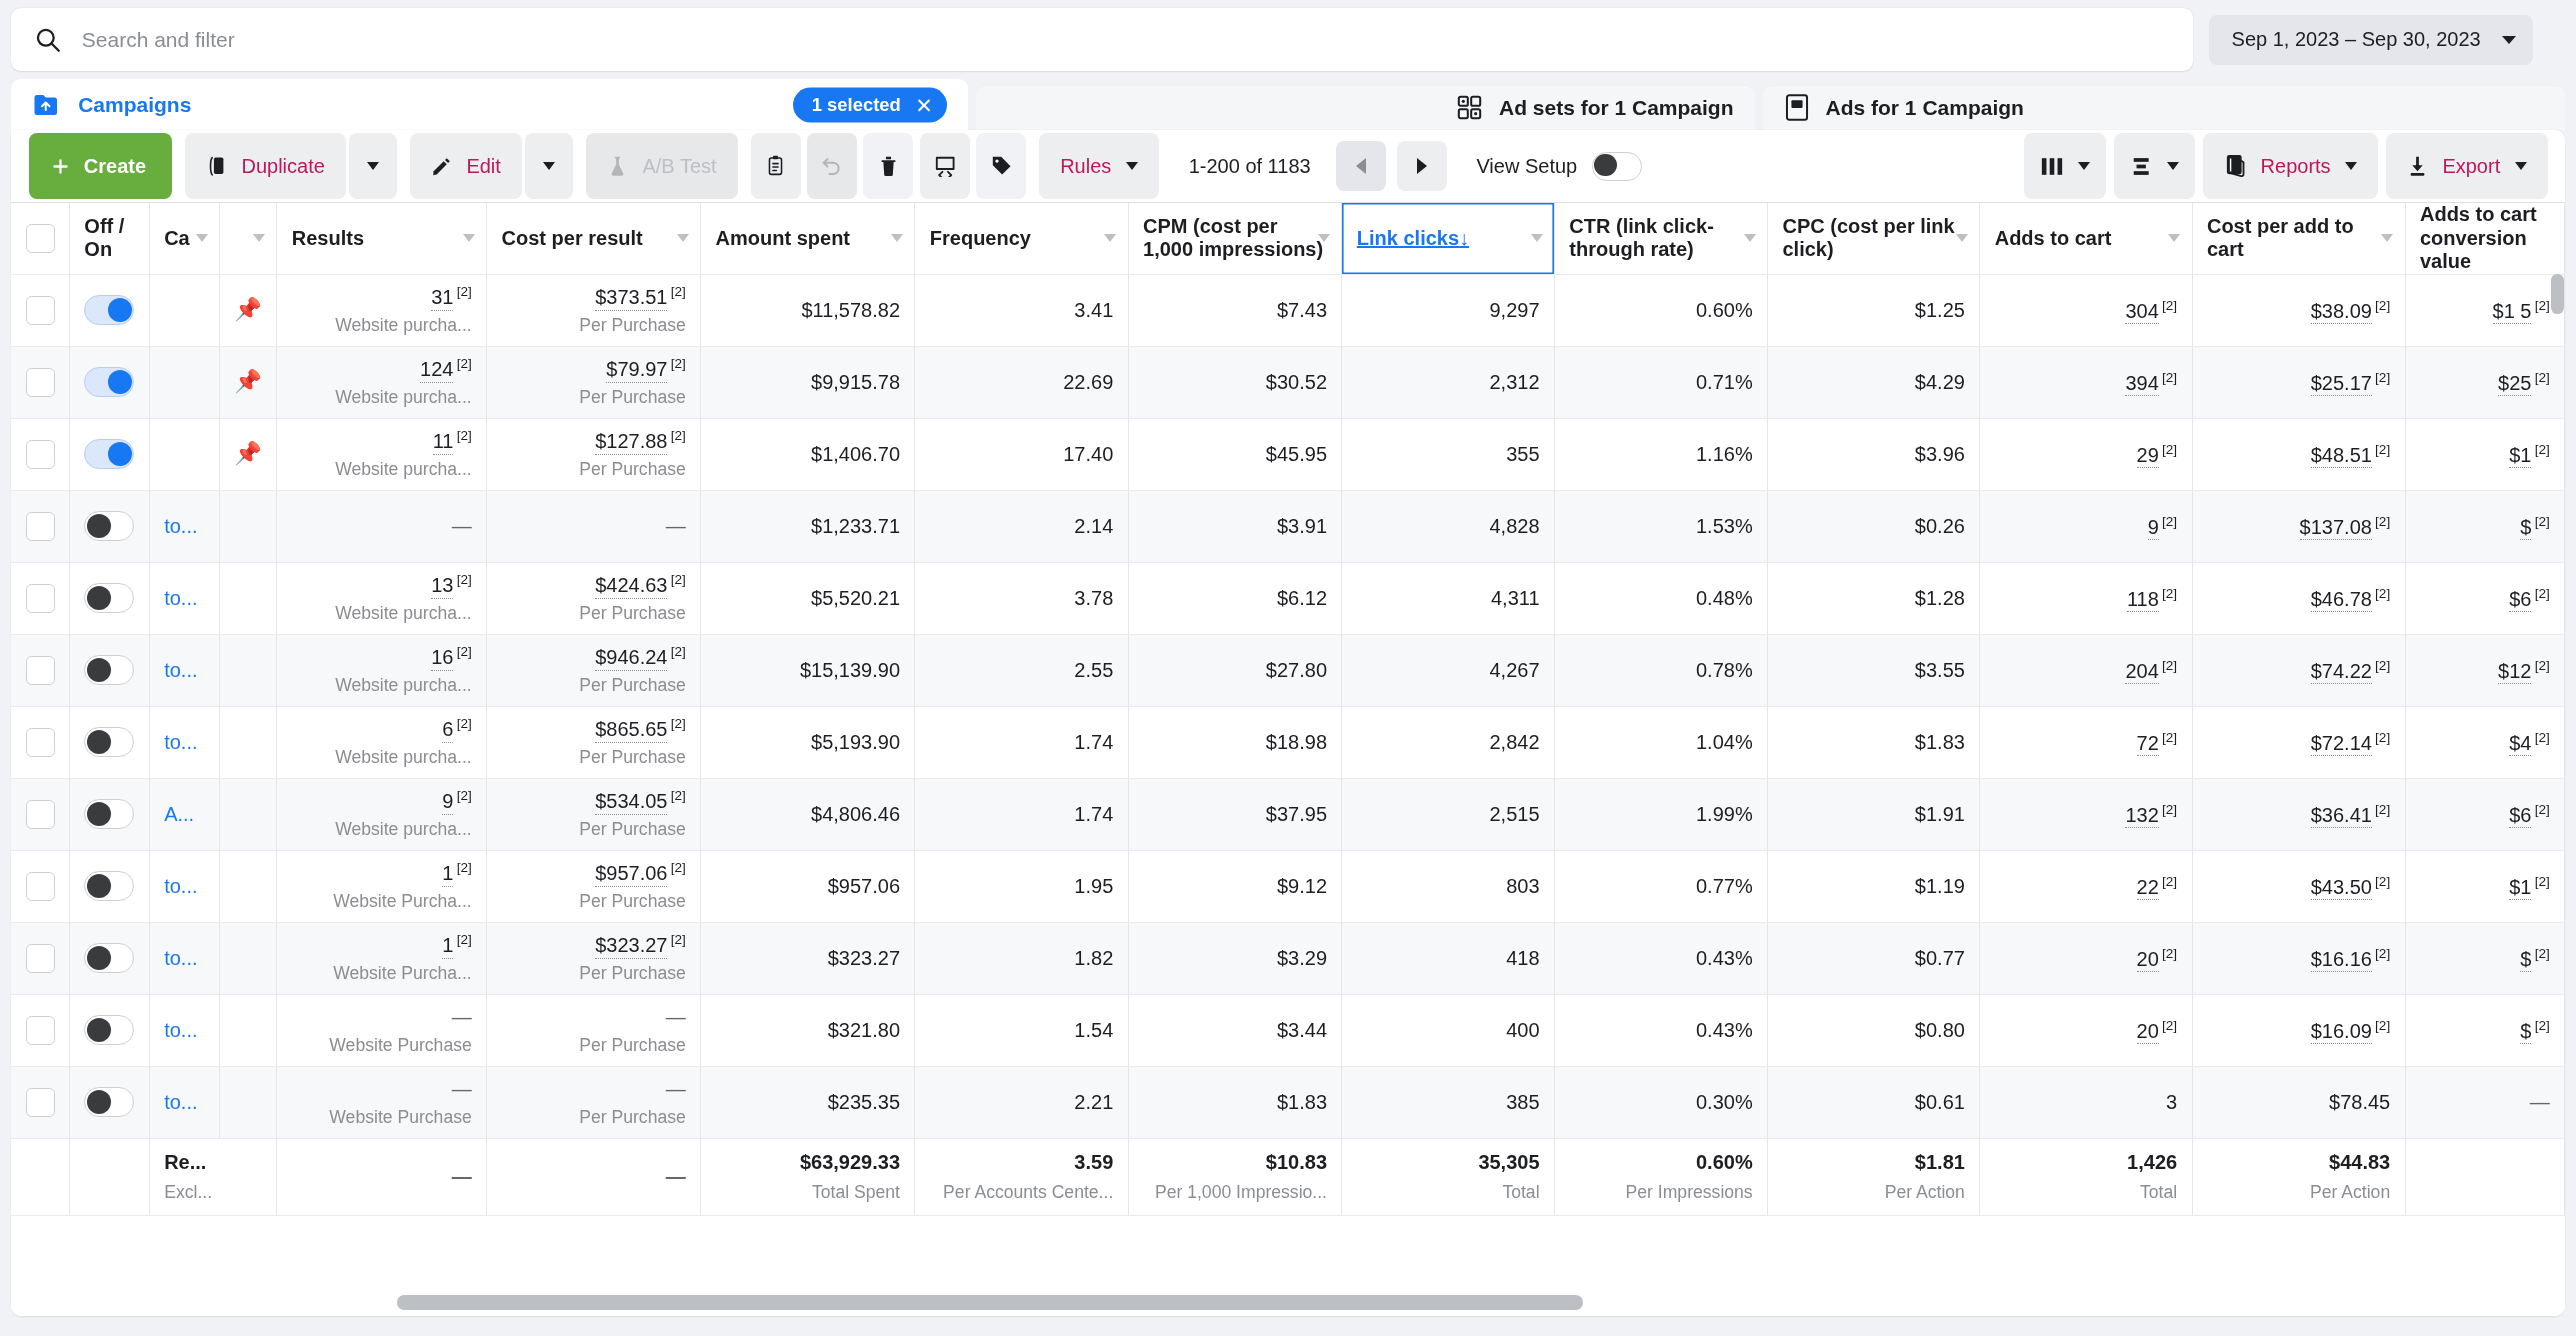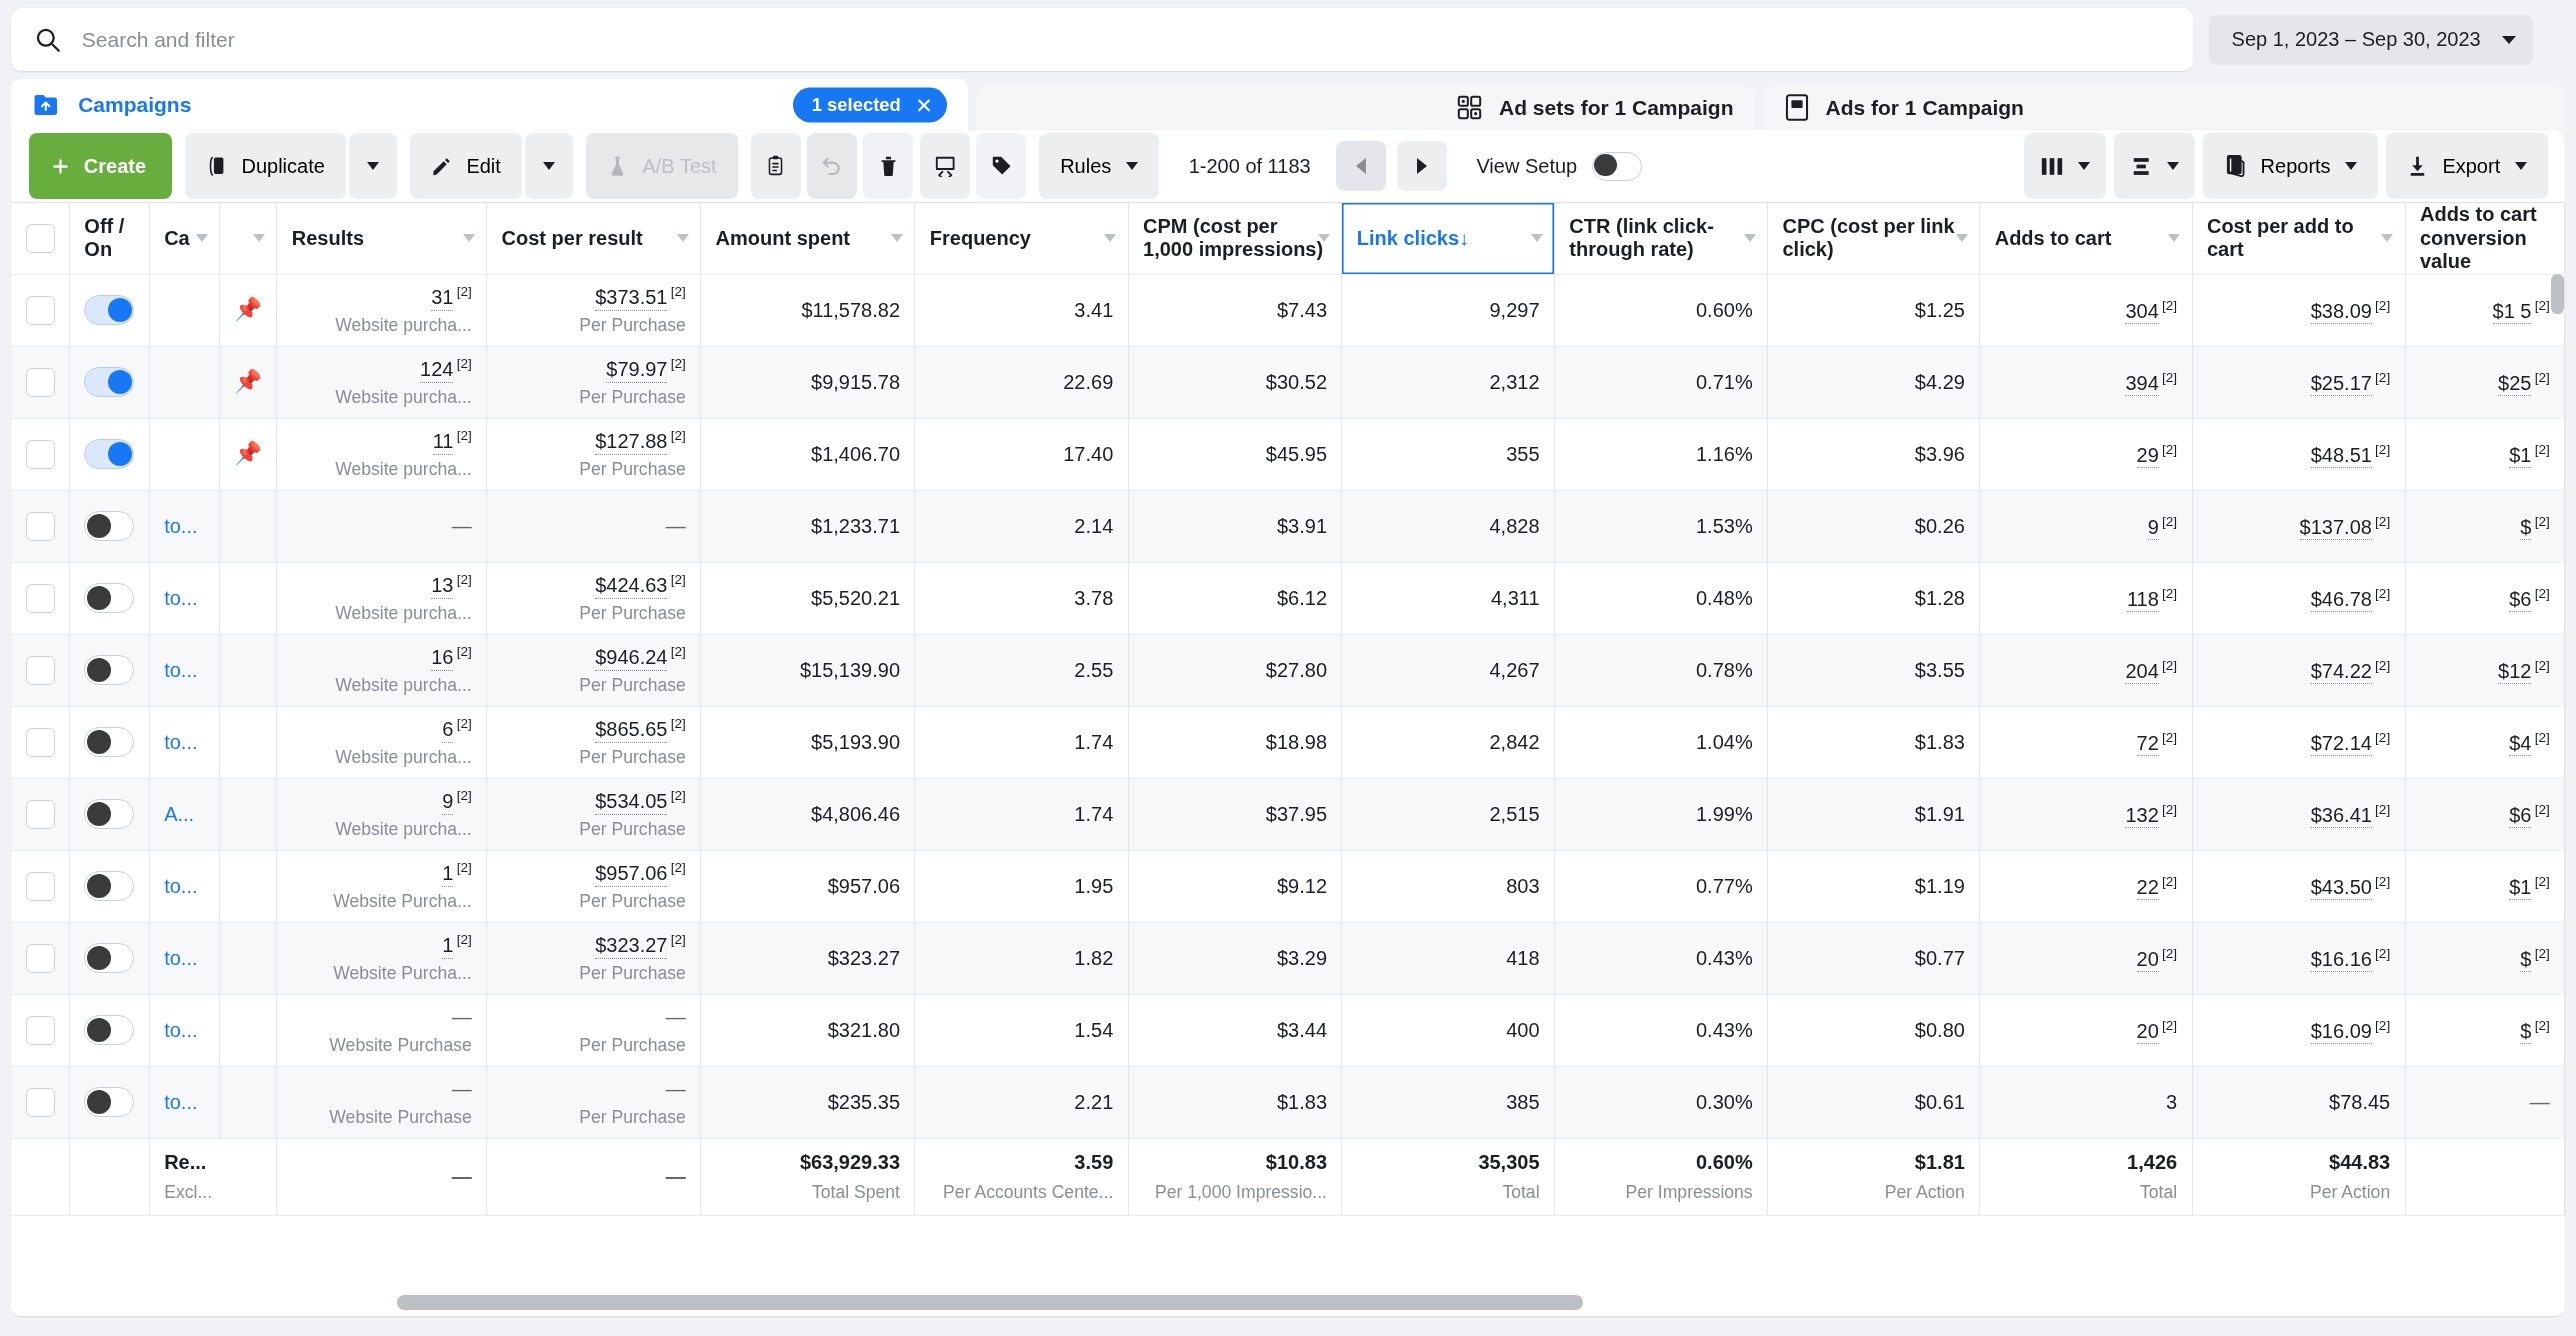--- a/index.html
+++ b/index.html
@@ -137,21 +137,21 @@
     cursor: pointer;
     white-space: nowrap;
   }
   .btn-create {
     background: #67ae3f; color: #fff;
     padding: 0 26px 0 21px;
     gap: 13px;
     font-weight: bold;
     margin-right: 13px;
   }
-  .btn-gray { background: #eceef0; color: #000000; padding: 0 21px; gap: 14.4px; }
+  .btn-gray { background: #eceef0; color: #be185d; padding: 0 21px; gap: 14.4px; }
   .btn-icon { background: #eceef0; width: 50px; padding: 0; }
   .btn-caret { background: #eceef0; width: 48px; padding: 0; margin-left: 3.2px; }
   .grp { display: flex; align-items: center; margin-right: 13px; }
   .btn-disabled { color: #bcc0c4; background: #e6e8ea; }
   .btn-disabled .ico { opacity: .55; }
 
   .ico { display: inline-flex; align-items: center; justify-content: center; }
 
   .pager {
     display: flex; align-items: center;
@@ -203,21 +203,21 @@
     text-align: left;
     background: #fff;
     position: relative;
     padding-right: 35px;
     line-height: 1.18;
   }
   thead th .hdr-caret {
     position: absolute; right: 11.2px; top: 50%; margin-top: -4px;
     width:0;height:0;border-left:6.4px solid transparent;border-right:6.4px solid transparent;border-top:8px solid #bcc0c4;
   }
-  thead th.sorted { color: #1877f2; box-shadow: inset 0 0 0 1.6px #1877f2; }
+  thead th.sorted { color: #1877f2; box-shadow: inset 0 0 0 1.6px #1877f2; text-decoration: underline; }
   thead th.num-h { text-align: left; }
 
   tbody tr { height: 72px; }
   tbody tr.alt td { background: #f7f8fa; }
   td.num { text-align: right; padding-right: 14.4px; }
   .cell-main { font-size: 20px; color: #1c1e21; line-height: 1.1; }
   .cell-sub { font-size: 17.6px; color: #8a8d91; margin-top: 8px; line-height: 1.1; }
   .dotted { border-bottom: 1.6px dotted #8a8d91; padding-bottom: 1.6px; }
   .sup { font-size: 13.6px; vertical-align: super; color: #1c1e21; margin-left: 3.2px; }
   .dash { color: #65676b; }

